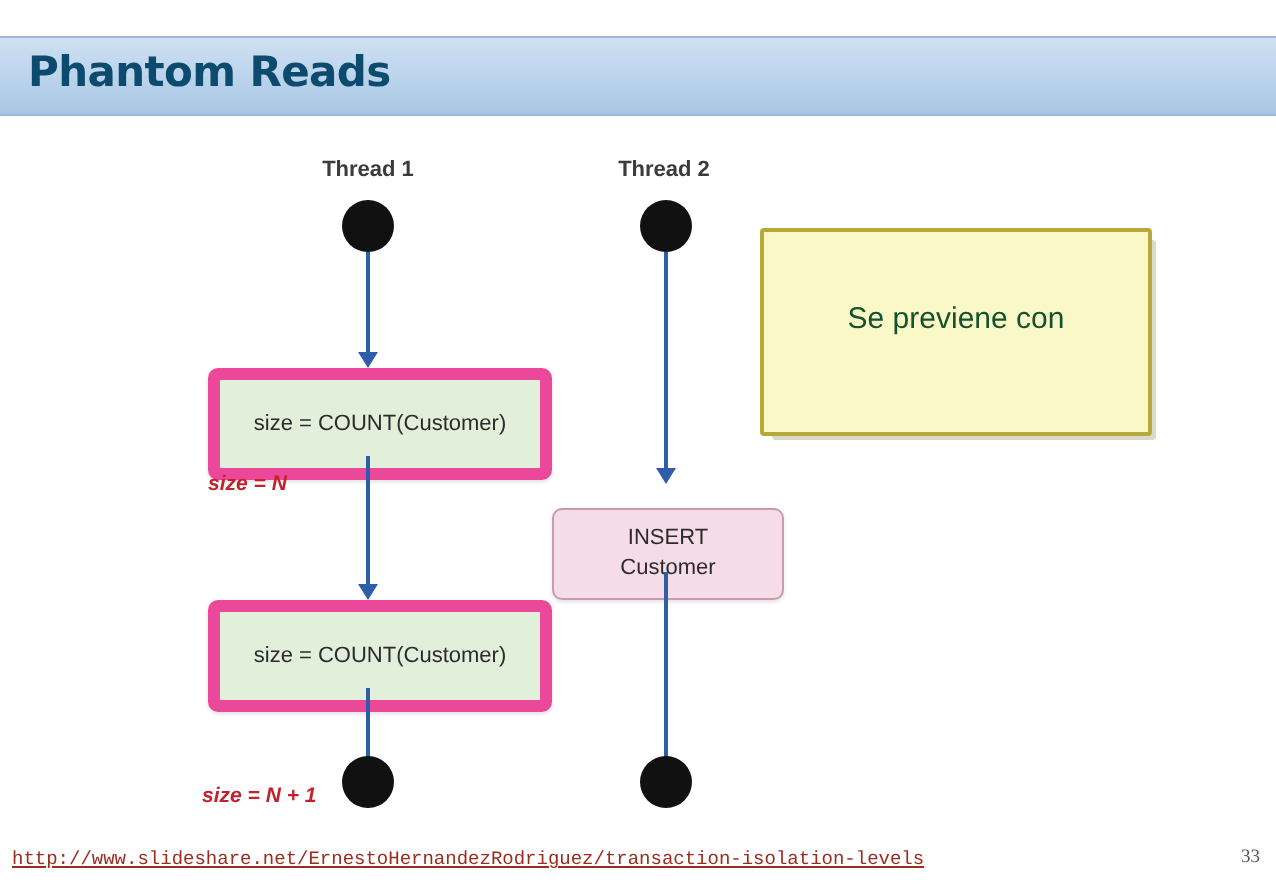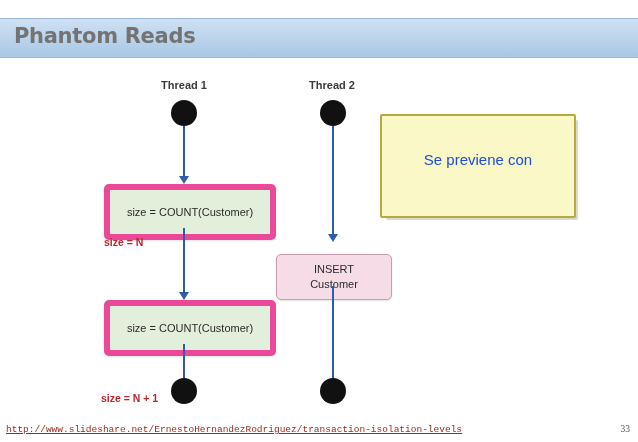--- a/index.html
+++ b/index.html
@@ -26,21 +26,21 @@
     border-top: 1px solid #9ab9d8;
     border-bottom: 1px solid #9ab9d8;
   }
   .title-text {
     position: absolute;
     left: 14px;
     top: 24px;
     font-family: "DejaVu Sans", sans-serif;
     font-weight: bold;
     font-size: 21px;
-    color: #737373;
+    color: #0c4a6e;
     letter-spacing: -0.3px;
   }
 
   
   .canvas {
     position: absolute;
     left: 0;
     top: 56px;
     width: 556px;
     height: 360px;
@@ -106,20 +106,21 @@
     box-shadow: 0 1px 2px rgba(0,0,0,0.12);
     margin-top: 12px;
   }
 
   .size-label {
     position: absolute;
     font-size: 10.5px;
     font-weight: bold;
     color: #c0232b;
     white-space: nowrap;
+    font-style: italic;
   }
 
   
   .callout-shadow {
     position: absolute;
     background: #b9b9a6;
     border-radius: 2px;
     opacity: 0.55;
   }
   .callout {
@@ -127,21 +128,21 @@
     background: #fbf8c8;
     border: 2px solid #b8a93c;
     border-radius: 2px;
     display: flex;
     flex-direction: column;
     align-items: center;
     justify-content: center;
   }
   .callout-line1 {
     font-size: 15px;
-    color: #1d4ed8;
+    color: #14532d;
     margin-bottom: 14px;
   }
   .callout-line2 {
     font-size: 15px;
     font-weight: bold;
     color: #16365c;
   }
 
   
   .footer-link {

